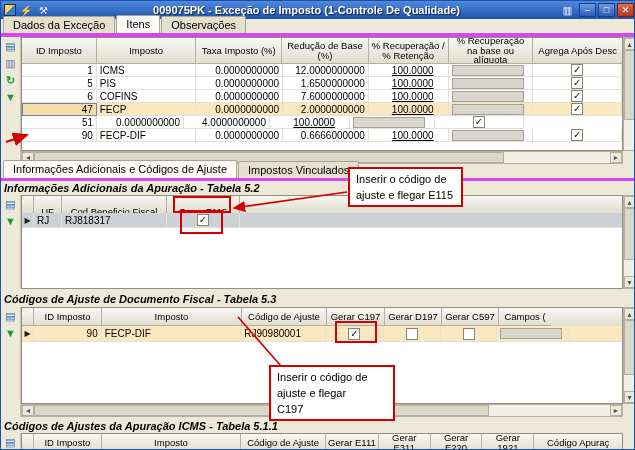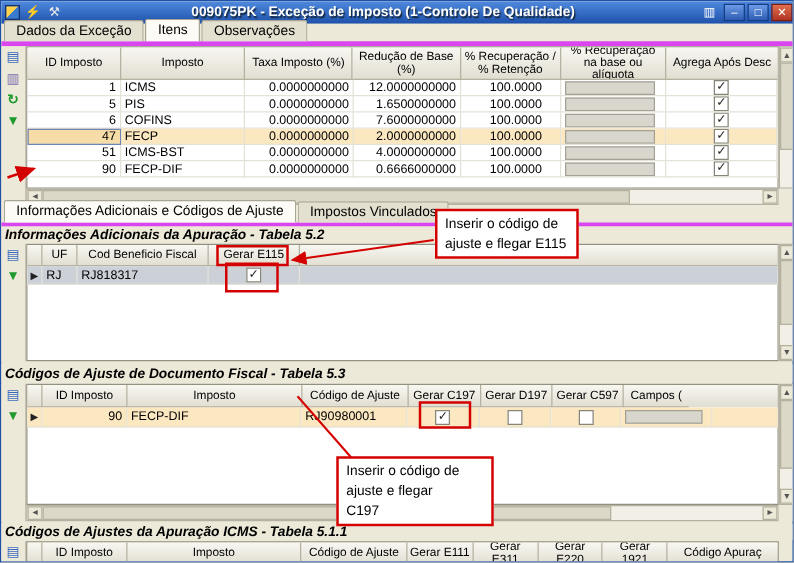--- a/index.html
+++ b/index.html
@@ -48,41 +48,41 @@
   
   .grid { position:absolute; background:#fff; border:1px solid #93907f; }
   .ghead { display:flex; background:linear-gradient(to bottom,#f8f7f1,#e0ddd0); }
   .hc { border-right:1px solid #b5b1a1; border-bottom:1px solid #b5b1a1; font-size:9.5px; line-height:1.05;
     display:flex; align-items:center; justify-content:center; text-align:center; padding:1px 2px;
     overflow:hidden; white-space:normal; }
   .grow { display:flex; background:#fff; }
   .gc { border-right:1px solid #e4e2d8; border-bottom:1px solid #e4e2d8; font-size:10px;
     display:flex; align-items:center; overflow:hidden; white-space:nowrap; padding:0 3px; }
   .gc.num { justify-content:flex-end; }
-  .gc.num2 { justify-content:flex-end; padding-right:14px; }
+  .gc.num2 { justify-content:flex-end; padding-right:14px;text-decoration:underline; }
   .gc.center { justify-content:center; }
   .grow.hl .gc { background:#fbe7c0; }
   .grow.sel .gc { background:#ccd1d8; }
   .fcell { outline:1px solid #6d84b4; outline-offset:-1px; background:#f6dca6 !important; }
   .marker { font-size:8px; color:#222; justify-content:center; padding:0; }
 
   .cb { width:12px; height:12px; min-width:12px; border:1px solid #858578; background:#fff;
     display:inline-flex; align-items:center; justify-content:center; font-size:10px; line-height:10px; color:#222; }
   .cb.dis { background:#e6e3d6; }
   .dis-field { display:inline-block; height:11px; background:#d9d6cd; border:1px solid #a5a295; }
 
   
   .g1 .w-id{width:75px} .g1 .w-imp{width:100px} .g1 .w-red{width:87px} .g1 .w-tax{width:86px}
   .g1 .w-rec{width:80px} .g1 .w-rb{width:85px} .g1 .w-agr{width:89px}
   .g1 .grow { height:13px; }
   .g1 .ghead { height:26px; } .g1 .hc { height:26px; }
 
   
   .g2 .w-mk{width:12px} .g2 .w-uf{width:28px} .g2 .w-cod{width:105px} .g2 .w-e115{width:73px} .g2 .w-fill{flex:1}
-  .g2 .ghead { height:17px; } .g2 .hc { height:17px; }
+  .g2 .ghead { height:17px; } .g2 .hc { height:32px; }
   .g2 .grow { height:15px; }
 
   
   .g34 .w-mk{width:12px} .g34 .w-id{width:68px} .g34 .w-imp{width:140px} .g34 .w-cod{width:85px}
   .g3 .w-c1{width:58px} .g3 .w-c2{width:57px} .g3 .w-c3{width:57px} .g3 .w-ap{width:73px} .g3 .w-cp{width:52px}
   .g4 .w-c1{width:53px} .g4 .w-c2{width:52px} .g4 .w-c3{width:52px} .g4 .w-c4{width:52px} .g4 .w-ap{width:88px}
   .g34 .ghead { height:18px; } .g34 .hc { height:18px; }
   .g34 .grow { height:16px; }
 
   
@@ -189,21 +189,20 @@
       <div class="gc w-rec num2">100.0000</div>
       <div class="gc w-rb">
           <span class="dis-field" style="width:72px"></span>
         </div>
       <div class="gc w-agr center">
           <span class="cb">✓</span>
         </div>
     </div>
     <div class="grow">
       <div class="gc w-id num">51</div>
-      <div class="gc w-imp">ICMS-BST</div>
       <div class="gc w-red num">0.0000000000</div>
       <div class="gc w-tax num">4.0000000000</div>
       <div class="gc w-rec num2">100.0000</div>
       <div class="gc w-rb">
           <span class="dis-field" style="width:72px"></span>
         </div>
       <div class="gc w-agr center">
           <span class="cb">✓</span>
         </div>
     </div>

